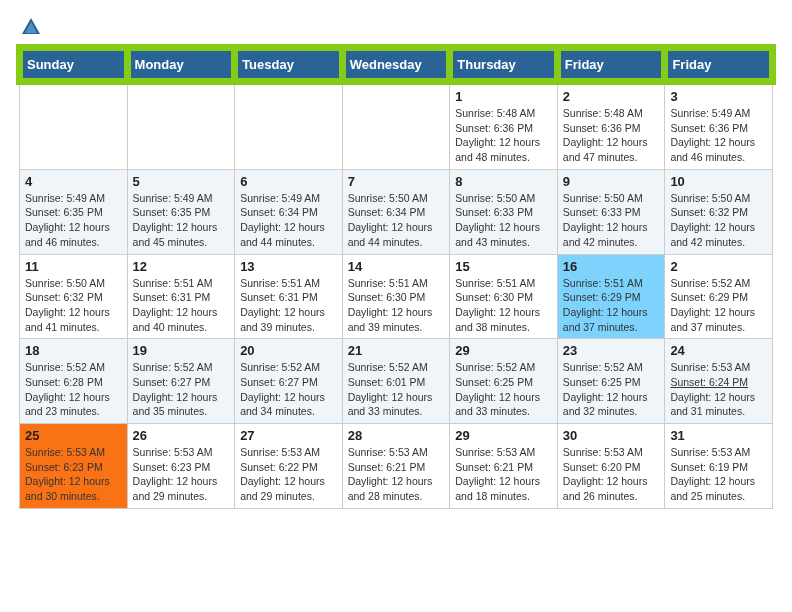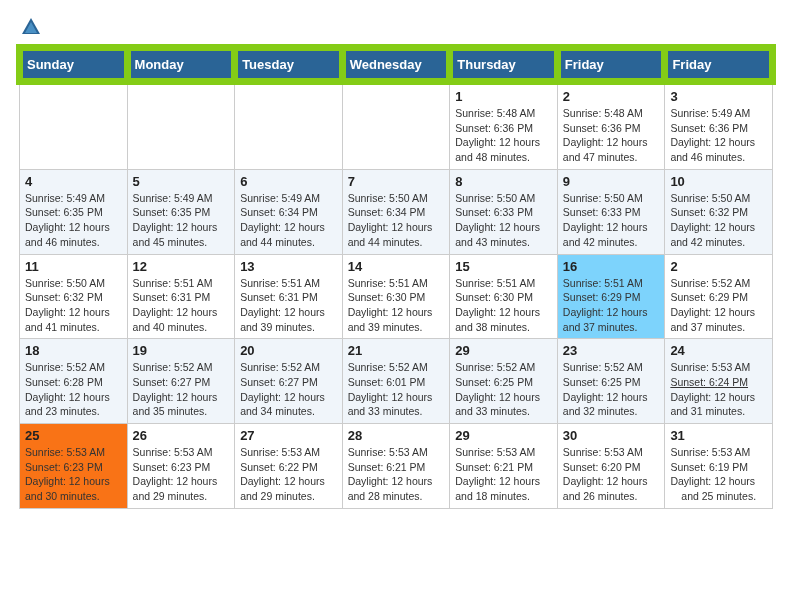--- a/index.html
+++ b/index.html
@@ -335,17 +335,17 @@
           <div style="line-height: 1.4;">Sunrise: 5:53 AM</div>
           <div style="line-height: 1.4;">Sunset: 6:20 PM</div>
           <div style="line-height: 1.4;">Daylight: 12 hours</div>
           <div style="line-height: 1.4;">and 26 minutes.</div>
         </td>
         <td style="background-color: rgb(255, 255, 255);">
           <span class="day-num">31</span>
           <div style="line-height: 1.4;">Sunrise: 5:53 AM</div>
           <div style="line-height: 1.4;">Sunset: 6:19 PM</div>
           <div style="line-height: 1.4;">Daylight: 12 hours</div>
-          <div style="line-height: 1.4; text-align: center;">and 25 minutes.</div>
+          <div style="line-height: 1.4;">and 25 minutes.</div>
         </td>
       </tr>
     </tbody>
 </table>
 
 </body></html>

